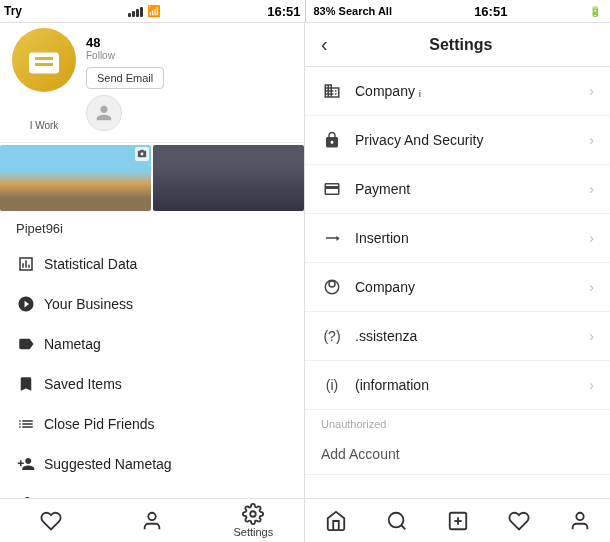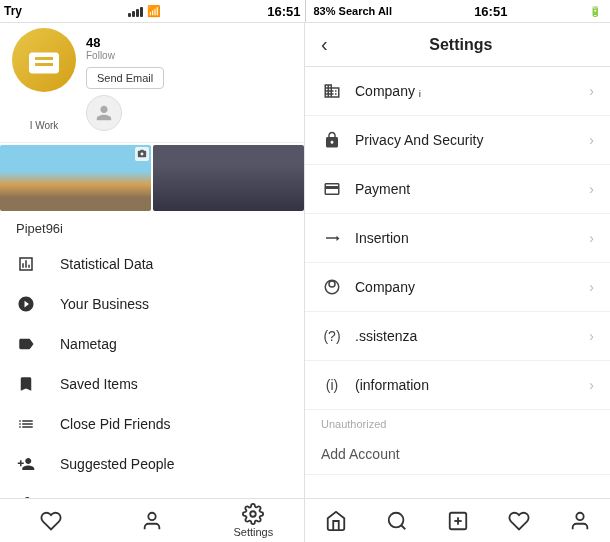--- a/index.html
+++ b/index.html
@@ -163,21 +163,21 @@
       padding: 8px 16px 4px;
       font-size: 13px;
       font-weight: 500;
       color: #333;
     }
     .menu-item {
       display: flex;
       align-items: center;
       padding: 10px 16px;
       cursor: pointer;
-      gap: 24px;
+      gap: 8px;
     }
     .menu-item-icon {
       width: 20px;
       height: 20px;
       display: flex;
       align-items: center;
       justify-content: center;
       color: #333;
       font-size: 16px;
       flex-shrink: 0;
@@ -445,21 +445,21 @@
           </svg>
         </div>
         <span class="menu-item-label">Close Pid Friends</span>
       </div>
       <div class="menu-item">
         <div class="menu-item-icon">
           <svg width="18" height="18" viewBox="0 0 24 24" fill="currentColor">
             <path d="M15 12c2.21 0 4-1.79 4-4s-1.79-4-4-4-4 1.79-4 4 1.79 4 4 4zm-9-2V7H4v3H1v2h3v3h2v-3h3v-2H6zm9 4c-2.67 0-8 1.34-8 4v2h16v-2c0-2.66-5.33-4-8-4z"></path>
           </svg>
         </div>
-        <span class="menu-item-label">Suggested People</span>
+        <span class="menu-item-label">Suggested Nametag</span>
       </div>
       <div class="menu-item">
         <div class="menu-item-icon" style="font-weight:800;font-size:18px;color:#333;">f</div>
         <span class="menu-item-label">Open Facebook</span>
       </div>
     </div>
 
     <div class="bottom-nav-left">
       <div class="nav-item">
         <svg width="22" height="22" viewBox="0 0 24 24" fill="none" stroke="#333" stroke-width="2">

